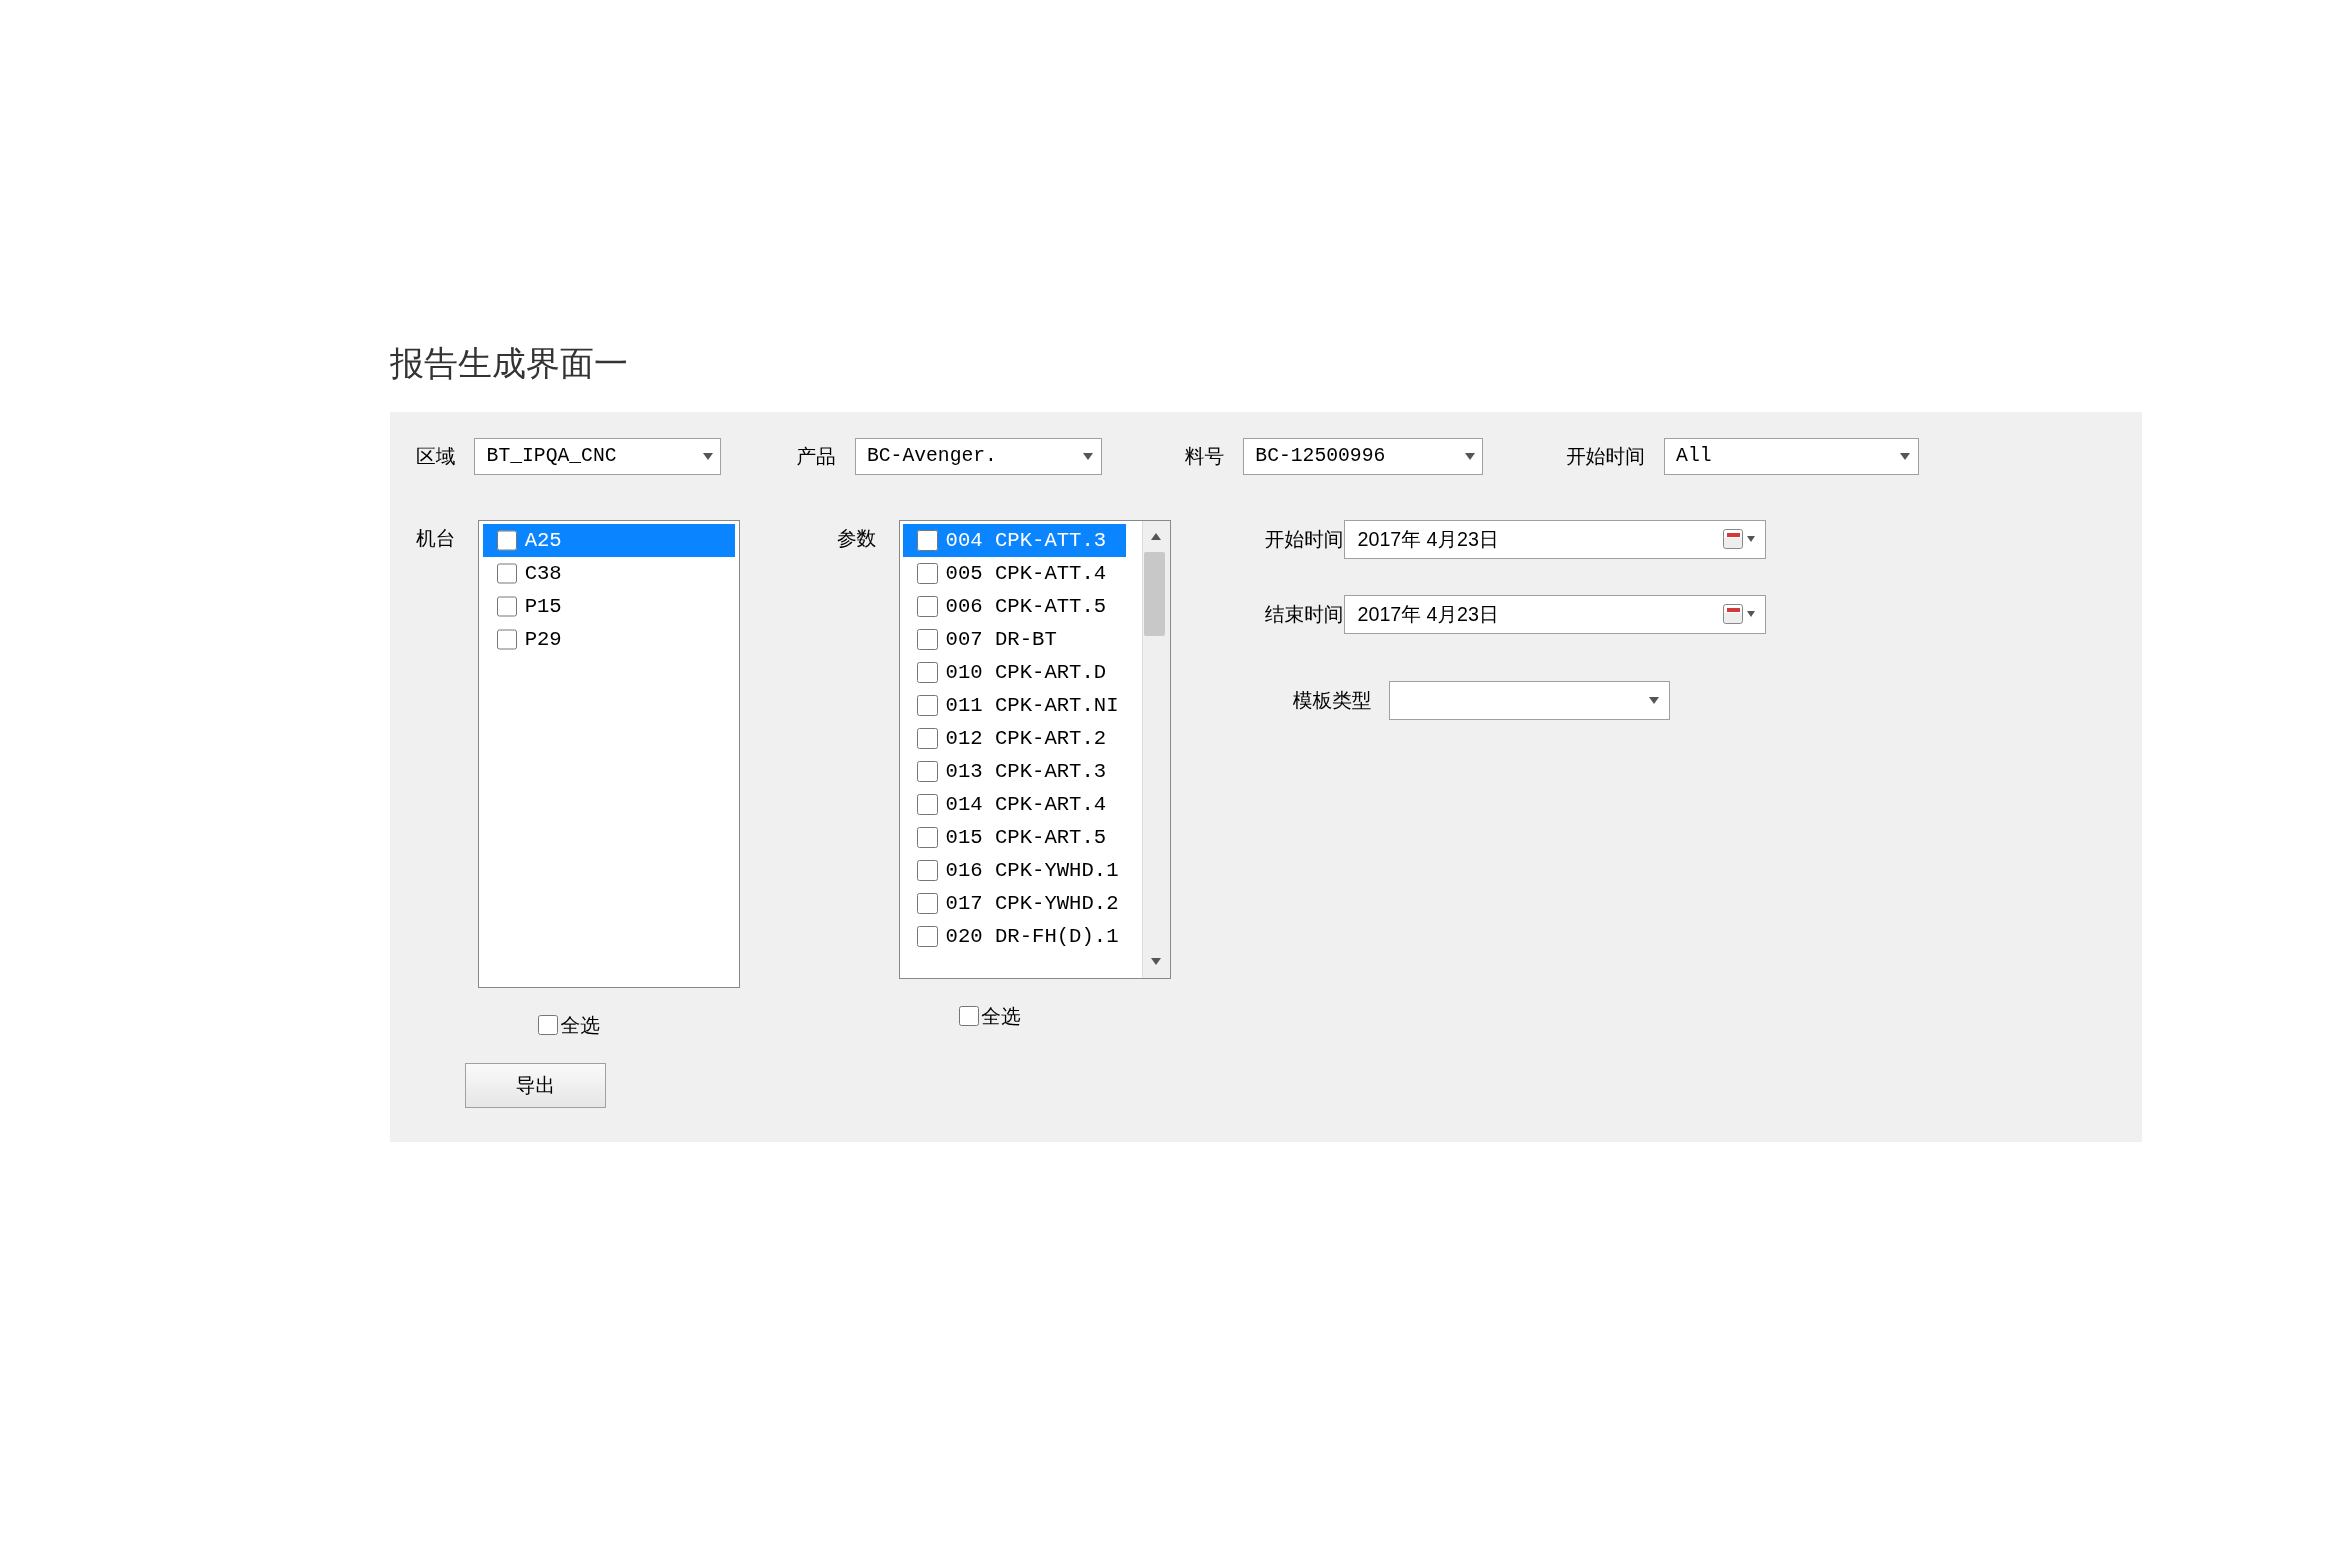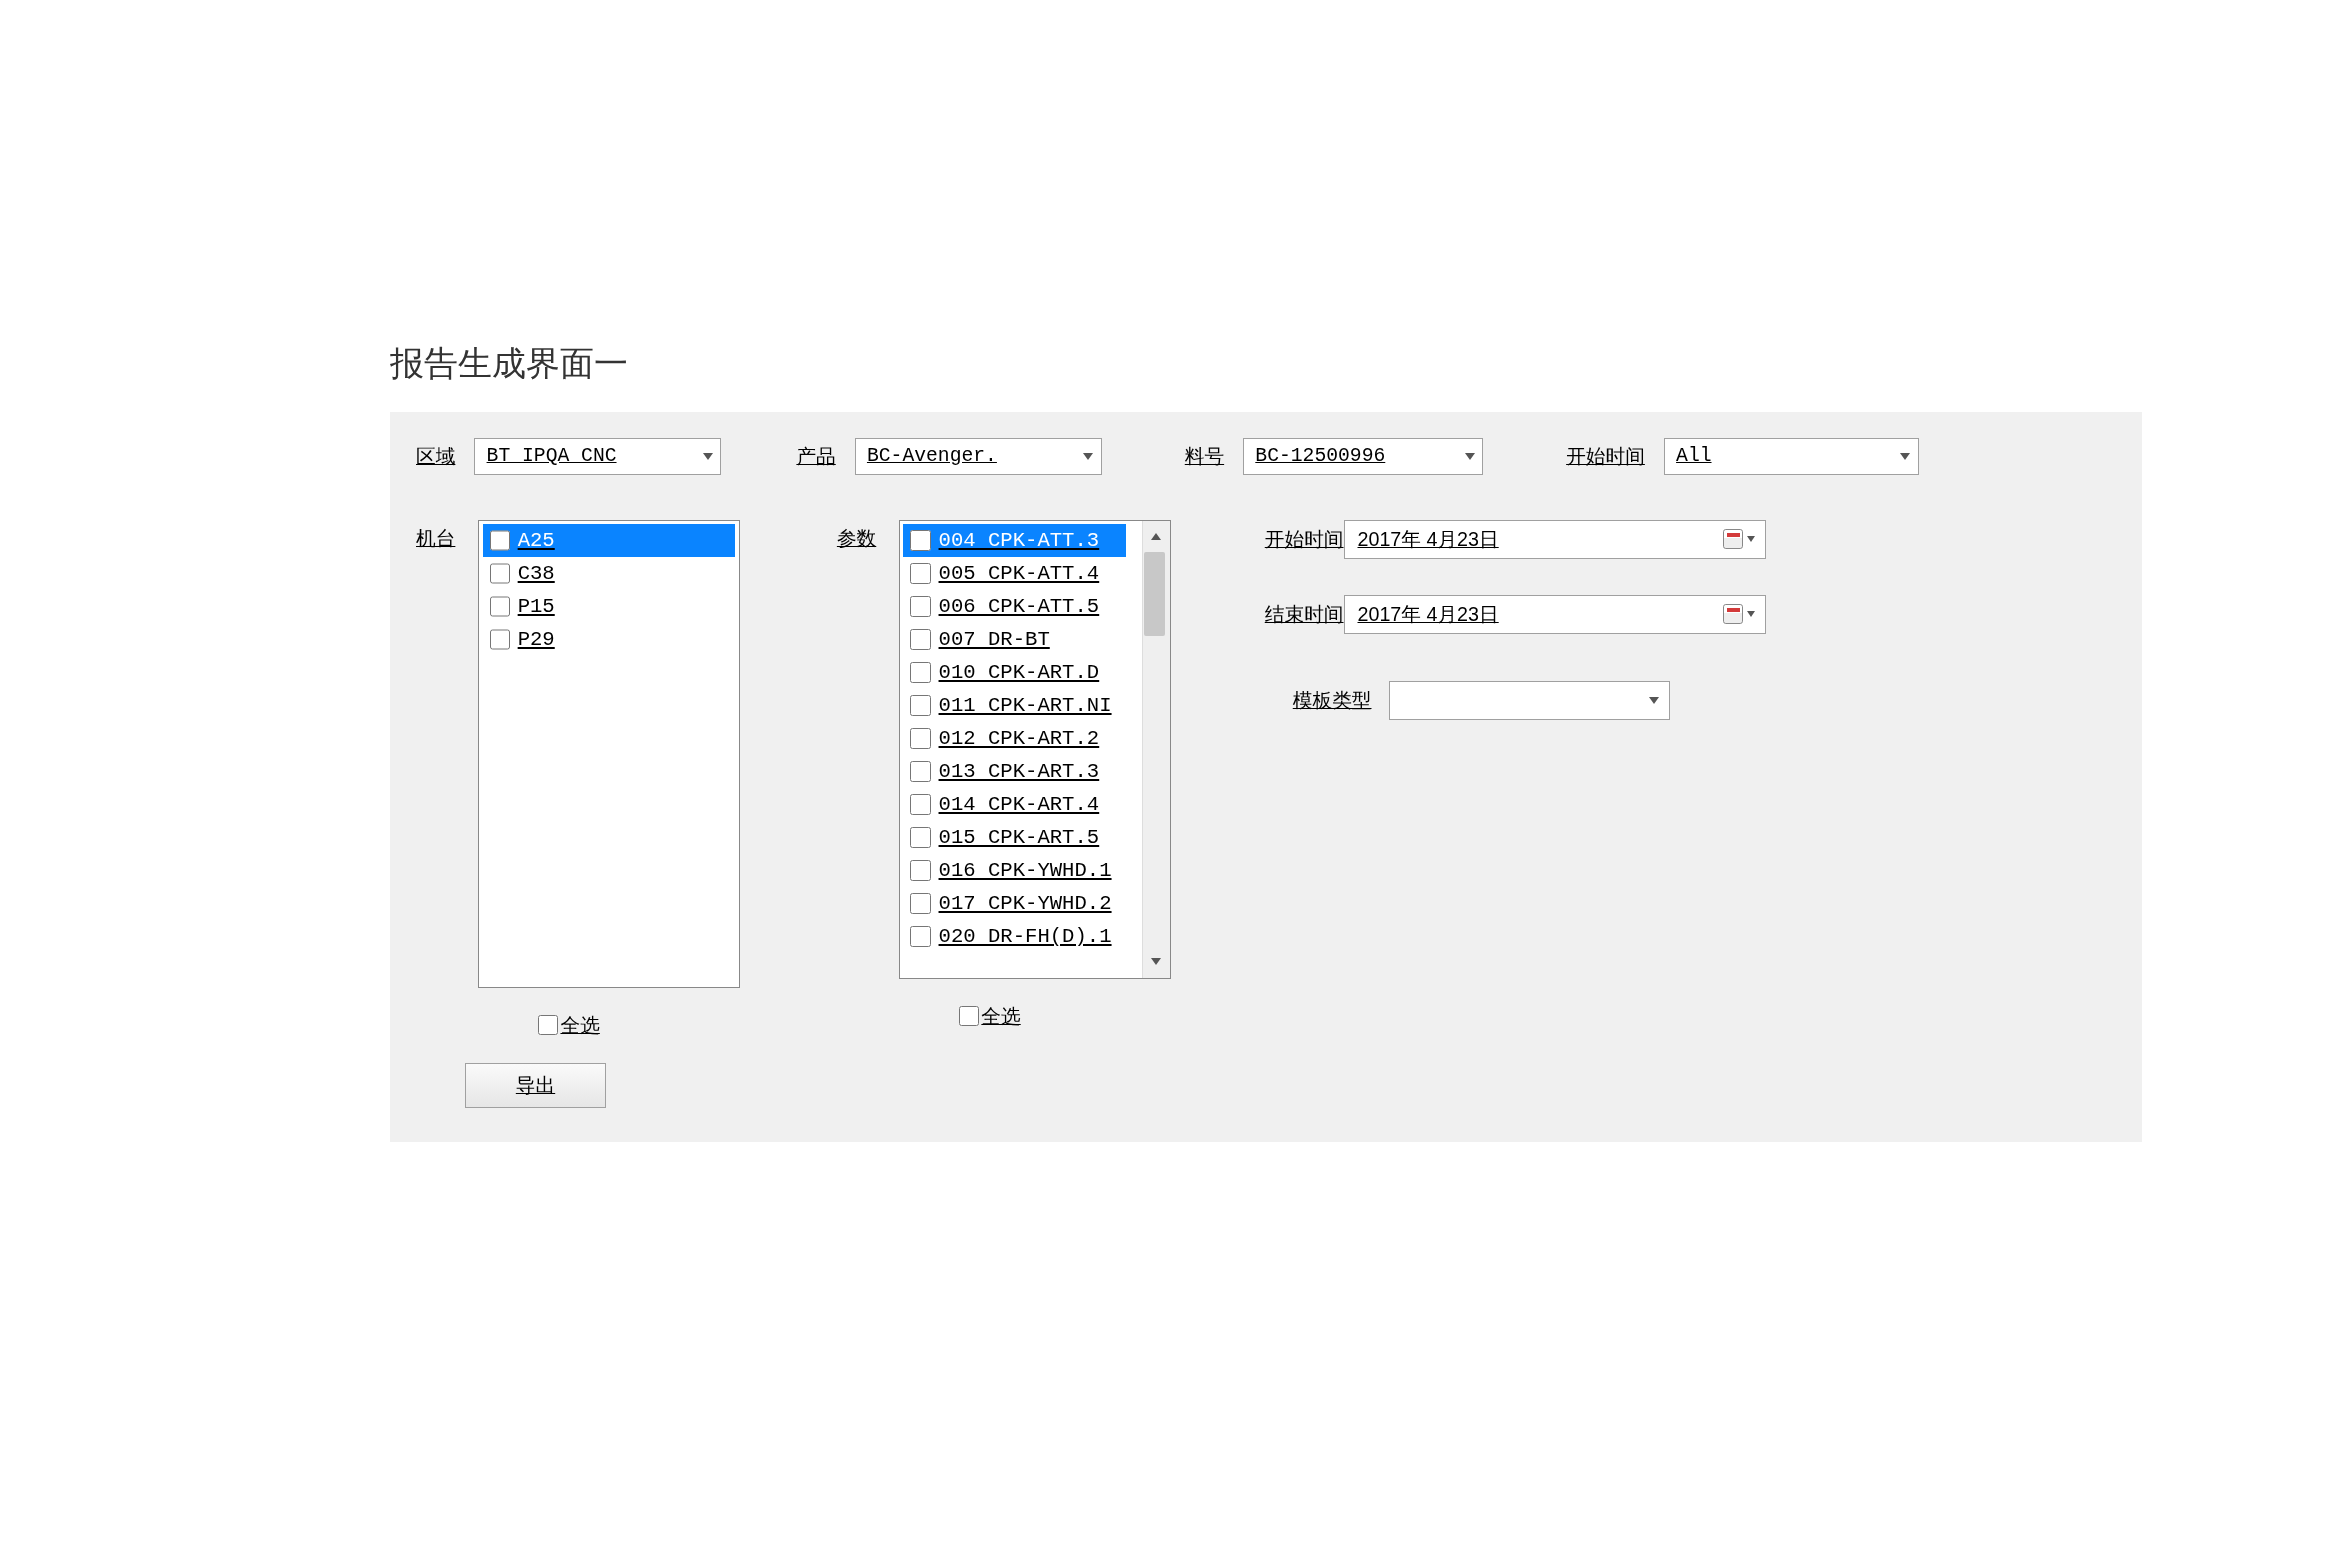--- a/index.html
+++ b/index.html
@@ -19,21 +19,20 @@
       font-size: 34px;
       color: #333333;
       font-family: "Microsoft YaHei", sans-serif;
       margin-bottom: 22.5px;
     }
     .panel {
       width: 1752px;
       background: #f0f0f0;
       padding: 26px 26px 34px 26px;
       border-top: 2.8px solid #ffffff;
-      text-decoration: underline;
     }
     .top-row {
       display: flex;
       align-items: center;
       gap: 19px;
       margin-bottom: 45px;
     }
     .label {
       color: #000000;
       white-space: nowrap;
@@ -73,21 +72,21 @@
       position: relative;
       overflow: hidden;
     }
     .listbox-machines { width: 262px; height: 468px; }
     .listbox-params { width: 272px; height: 459px; }
     .list-inner { padding: 3.7px 3.7px; }
     .list-item {
       display: flex;
       align-items: center;
       height: 33px;
-      padding: 0 7px;
+      padding: 0 14px;
       gap: 7.5px;
       font-family: "Courier New", monospace;
       font-size: 20.6px;
       white-space: nowrap;
     }
     .list-item input[type="checkbox"] {
       width: 20.6px; height: 20.6px;
       flex-shrink: 0;
     }
     .list-item.selected {

